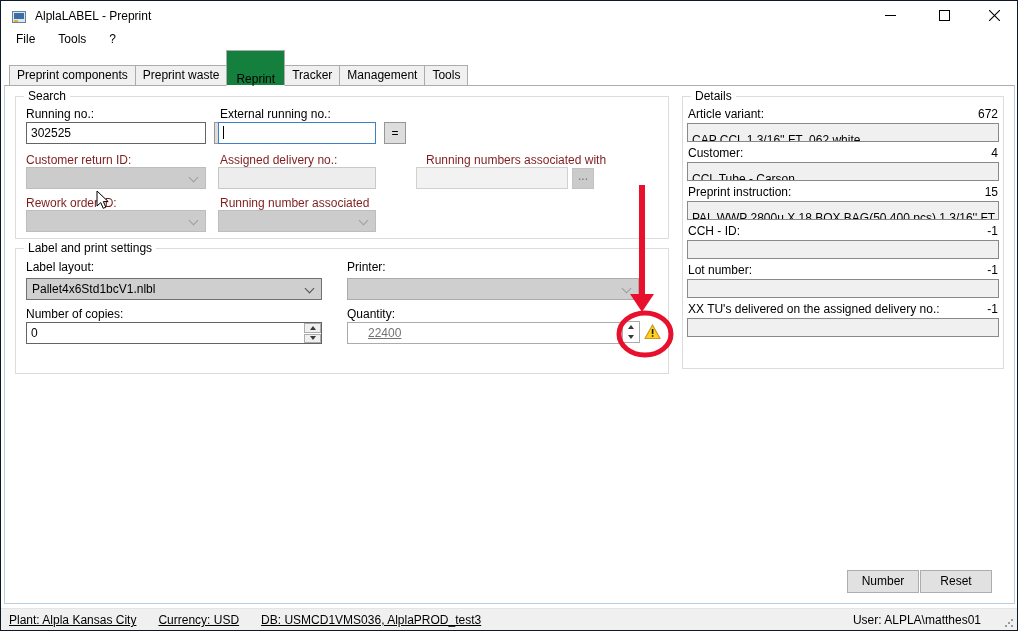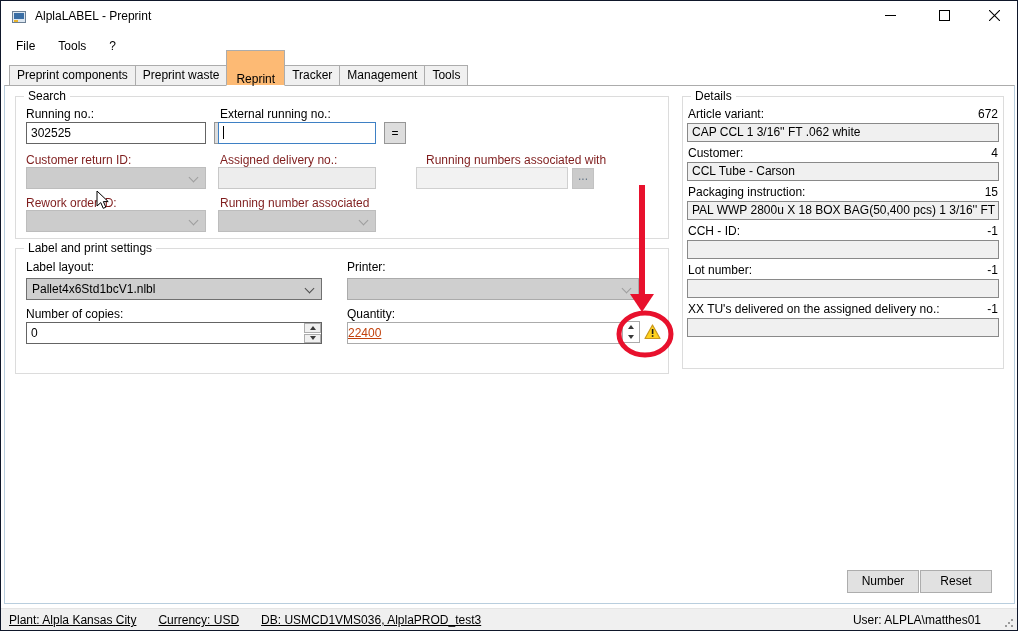--- a/index.html
+++ b/index.html
@@ -9,30 +9,30 @@
   .window { position:relative; width:1018px; height:631px; background:#fff; border:1px solid #0f172a; overflow:hidden; }
 
   
   .titlebar { position:absolute; left:0; top:0; right:0; height:31px; background:#fff; }
   .app-icon { position:absolute; left:10px; top:8px; width:16px; height:16px; }
   .title-text { position:absolute; left:34px; top:0; line-height:31px; font-size:12px; }
   .winbtn { position:absolute; top:0; width:45px; height:31px; display:flex; align-items:center; justify-content:center; }
   .winbtn.min { left:867px; } .winbtn.max { left:921px; } .winbtn.close { left:971px; }
 
   
-  .menubar { position:absolute; left:1px; top:31px; height:28px; display:flex; align-items:center; }
+  .menubar { position:absolute; left:1px; top:24px; height:28px; display:flex; align-items:center; }
   .menu-item { padding:4px 9px; margin-left:5px; }
 
   
   .page { position:absolute; left:3px; top:84px; width:1011px; height:519px; background:#fff;
           border:1px solid #b9cede; border-top:1px solid #acacac; }
   .tabstrip { position:absolute; left:8px; top:60px; height:25px; display:flex; align-items:flex-end; z-index:3; }
   .tab { height:21px; line-height:19px; padding:0 7px; background:#f0f0f0; border:1px solid #acacac; margin-left:-1px; white-space:nowrap; }
   .tab:first-child { margin-left:0; }
-  .tab.selected { height:25px; line-height:22px; background:#fdba74; border-bottom:1px solid #fff; padding:17px 9px; position:relative; z-index:4; }
+  .tab.selected { height:25px; line-height:22px; background:#15803d; border-bottom:1px solid #fff; padding:17px 9px; position:relative; z-index:4; }
 
   
   .group { position:absolute; border:1px solid #dcdcdc; background:#fff; }
   .group-title { position:absolute; top:-8px; left:8px; background:#fff; padding:0 4px; }
   .g-search   { left:14px; top:95px;  width:654px; height:143px; }
   .g-settings { left:14px; top:247px; width:654px; height:126px; }
   .g-details  { left:681px; top:95px; width:322px; height:273px; padding-top:11px; }
 
   .lbl  { position:absolute; height:13px; line-height:13px; white-space:nowrap; }
   .lbl.dis { color:#7f1d1d; }
@@ -52,29 +52,29 @@
   .sqbtn { position:absolute; width:22px; height:22px; background:#ddd; border:1px solid #969696; text-align:center; line-height:20px; }
   .sqbtn.dots { background:#cbcbcb; border:1px solid #c2c2c2; color:#667788; line-height:14px; }
 
   .spinfield { position:absolute; height:22px; background:#fff; border:1px solid #646464; line-height:20px; padding:0 4px; }
   .spin-in { position:absolute; top:0; right:0; width:17px; height:20px; display:flex; flex-direction:column; }
   .spin-btn { flex:1; background:#f0f0f0; border:1px solid #acacac; display:flex; align-items:center; justify-content:center; }
   .spin-btn + .spin-btn { margin-top:1px; }
   .tri-up   { width:0; height:0; border-left:3px solid transparent; border-right:3px solid transparent; border-bottom:4px solid #3a3a3a; }
   .tri-down { width:0; height:0; border-left:3px solid transparent; border-right:3px solid transparent; border-top:4px solid #3a3a3a; }
 
-  .qty-field { position:absolute; height:22px; background:#fff; border:1px solid #ababab; color:#c2410c; line-height:20px; padding:0 0;text-decoration:underline; }
+  .qty-field { position:absolute; height:22px; background:#fff; border:1px solid #ababab; color:#737373; line-height:20px; padding:0 20px;text-decoration:underline; }
   .qty-spin { position:absolute; left:621px; top:320px; width:18px; height:22px; background:#fff; border:1px solid #ababab; display:flex; flex-direction:column; }
   .qty-spin .half { flex:1; display:flex; align-items:center; justify-content:center; }
   .warn { position:absolute; left:643px; top:323px; width:17px; height:16px; }
 
   
   .ditem { margin:0 4px 5px 4px; }
   .d-head { display:flex; justify-content:space-between; height:13px; line-height:13px; margin-bottom:2px; padding:0 1px; }
-  .d-field { height:19px; background:#f0f0f0; border:1px solid #898989; line-height:17px; padding:0 4px; white-space:nowrap; overflow:hidden; }
+  .d-field { height:19px; background:#f0f0f0; border:1px solid #898989; line-height:17px; padding:8px 4px; white-space:nowrap; overflow:hidden; }
 
   
   .btn { position:absolute; width:72px; height:23px; background:#e1e1e1; border:1px solid #adadad; text-align:center; line-height:21px; top:569px; }
   .btn.print { left:846px; } .btn.reset { left:919px; }
 
   
   .statusbar { position:absolute; left:0; right:0; top:607px; height:23px; background:#f0f0f0; border-top:1px solid #e5e5e5; display:flex; align-items:center; }
   .sb-item { margin-left:22px; white-space:nowrap;text-decoration:underline; }
   .sb-item.first { margin-left:8px; }
   .sb-user { position:absolute; right:36px; }
@@ -223,21 +223,21 @@
     </div>
     <div class="ditem">
       <div class="d-head">
           <span>Customer:</span>
           <span>4</span>
         </div>
       <div class="d-field">CCL Tube - Carson</div>
     </div>
     <div class="ditem">
       <div class="d-head">
-          <span>Packaging instruction:</span>
+          <span>Preprint instruction:</span>
           <span>15</span>
         </div>
       <div class="d-field">PAL WWP 2800u X 18 BOX BAG(50,400 pcs) 1 3/16'' FT</div>
     </div>
     <div class="ditem">
       <div class="d-head">
           <span>CCH - ID:</span>
           <span>-1</span>
         </div>
       <div class="d-field"></div>

